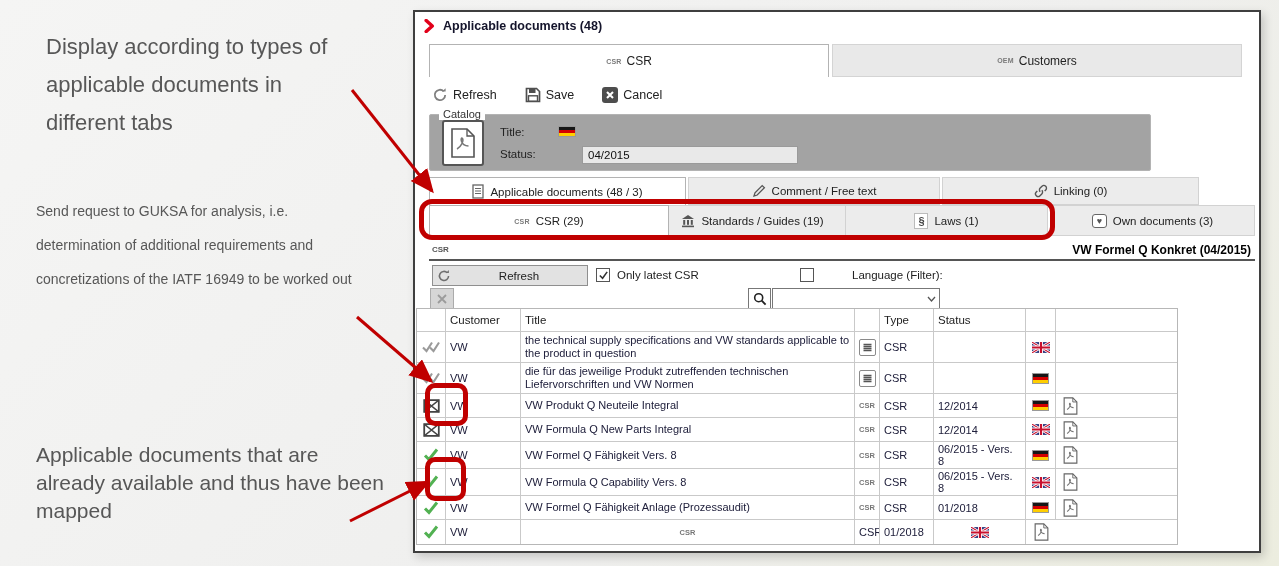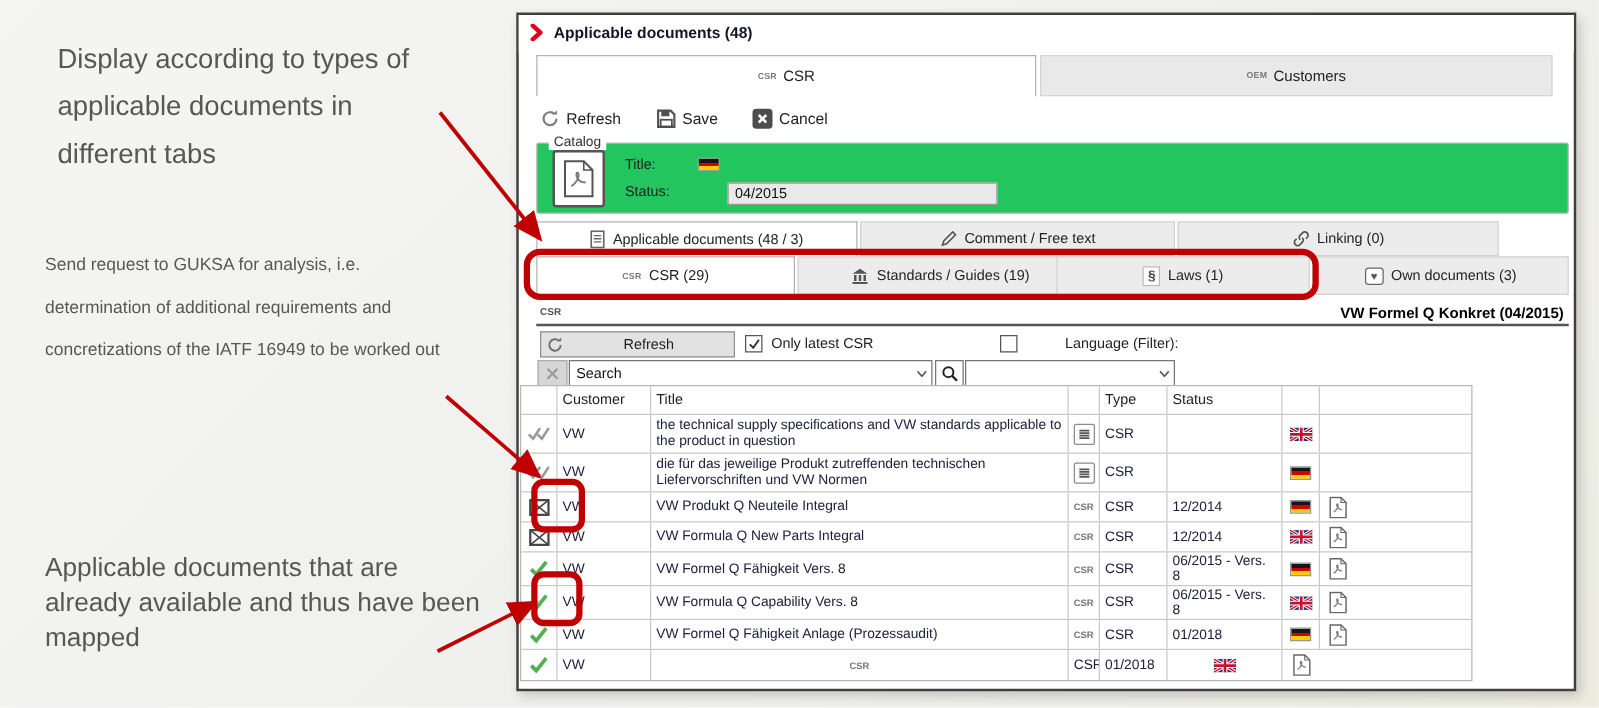--- a/index.html
+++ b/index.html
@@ -38,40 +38,40 @@
 
   .top-tab{position:absolute;top:32px;height:33px;display:flex;align-items:center;justify-content:center;gap:5px;font-size:12px;color:#222;cursor:default;}
   .top-tab.active{left:14px;width:400px;background:#fff;border:1px solid #b3b3b3;border-bottom:none;z-index:2;}
   .top-tab.inactive{left:417px;width:410px;background:#e9e9e9;border:1px solid #d4d4d4;}
   .mini{font-size:7px;font-weight:bold;color:#7a7a7a;letter-spacing:.2px;}
 
   .toolbar{position:absolute;left:17px;top:72px;height:22px;display:flex;gap:28px;align-items:center;}
   .tb-btn{display:flex;align-items:center;gap:5px;font-size:12.5px;color:#222;}
   .cancel-box{width:16px;height:16px;background:#4d4d4d;border-radius:3px;display:flex;align-items:center;justify-content:center;}
 
-  .catalog{position:absolute;left:14px;top:102px;width:826px;height:57px;border:1px solid #b3b3b3;border-radius:2px;background:#22c55e;}
+  .catalog{position:absolute;left:14px;top:102px;width:722px;height:57px;border:1px solid #b3b3b3;border-radius:2px;background:#a3a3a3;}
   .cat-legend{position:absolute;left:9px;top:-7px;background:#fff;padding:0 4px;font-size:11px;color:#333;}
   .pdf-big{position:absolute;left:12px;top:5px;width:42px;height:46px;border:2px solid #555;border-radius:3px;display:flex;align-items:center;justify-content:center;background:#fff;}
   .cat-label{position:absolute;left:70px;font-size:11.5px;color:#222;}
   .cat-flag{position:absolute;left:128px;top:11px;width:20px;height:13px;}
   .cat-input{position:absolute;background:#e9e9e9;border:1px solid #9a9a9a;font-size:11.5px;color:#111;padding:1px 5px;height:18px;line-height:15px;overflow:hidden;white-space:nowrap;}
   .inp-title{left:152px;top:9px;width:672px;}
   .inp-status{left:152px;top:31px;width:216px;}
 
   .doc-tab{position:absolute;top:165px;height:28px;display:flex;align-items:center;justify-content:center;gap:6px;font-size:11.5px;color:#222;}
   .doc-tab.active{background:#fff;border:1px solid #b3b3b3;border-bottom:none;z-index:2;}
   .doc-tab.inactive{background:#ececec;border:1px solid #d2d2d2;}
   .dt1{left:14px;width:257px;}
   .dt2{left:273px;width:252px;}
   .dt3{left:527px;width:257px;}
 
   .type-tab{position:absolute;top:193px;height:31px;display:flex;align-items:center;justify-content:center;gap:6px;font-size:11.5px;color:#222;}
   .type-tab.active{background:#fff;border:1px solid #b3b3b3;border-bottom:none;z-index:2;}
   .type-tab.inactive{background:#ececec;border:1px solid #d2d2d2;}
-  .tt1{left:14px;width:207px;}
+  .tt1{left:14px;width:240px;}
   .tt2{left:223px;width:229px;}
   .tt3{left:430px;width:203px;}
   .tt4{left:635px;width:205px;}
   .para-box{width:14px;height:16px;border:1px solid #bbb;display:flex;align-items:center;justify-content:center;font-size:11px;font-weight:bold;color:#444;background:#fff;}
   .heart-box{width:15px;height:14px;border:1px solid #666;border-radius:3px;display:flex;align-items:center;justify-content:center;font-size:9px;color:#555;background:#fff;}
 
   .csr-bar{position:absolute;left:14px;top:228px;width:826px;height:21px;border-bottom:2px solid #555;display:flex;align-items:center;}
   .csr-bar .mini2{font-size:8px;font-weight:bold;color:#555;padding-left:3px;}
   .csr-bar .right{margin-left:auto;font-size:12px;font-weight:bold;color:#000;padding-right:4px;}
 
@@ -255,28 +255,20 @@
       <span class="cb cb2"></span>
       <span class="cb-lab lab2">Language (Filter):</span>
     </div>
 
     <div class="search-row">
       <span class="x-btn">
         <svg width="12" height="12" viewBox="0 0 12 12">
             <path d="M2 2 L10 10 M10 2 L2 10" stroke="#9b9b9b" stroke-width="1.8"></path>
           </svg>
       </span>
-      <div class="combo combo1">
-        <span class="ctext">Search</span>
-        <span class="carr">
-          <svg width="9" height="6" viewBox="0 0 9 6">
-              <path d="M1 1 L4.5 5 L8 1" fill="none" stroke="#555" stroke-width="1.3"></path>
-            </svg>
-        </span>
-      </div>
       <span class="mag-btn">
         <svg width="14" height="14" viewBox="0 0 14 14">
           <circle cx="5.7" cy="5.7" r="4" fill="none" stroke="#222" stroke-width="1.6"></circle>
           <path d="M8.7 8.7 L12.6 12.6" stroke="#222" stroke-width="1.9"></path>
         </svg>
       </span>
       <div class="combo combo2">
         <span class="ctext"></span>
         <span class="carr">
           <svg width="9" height="6" viewBox="0 0 9 6">

